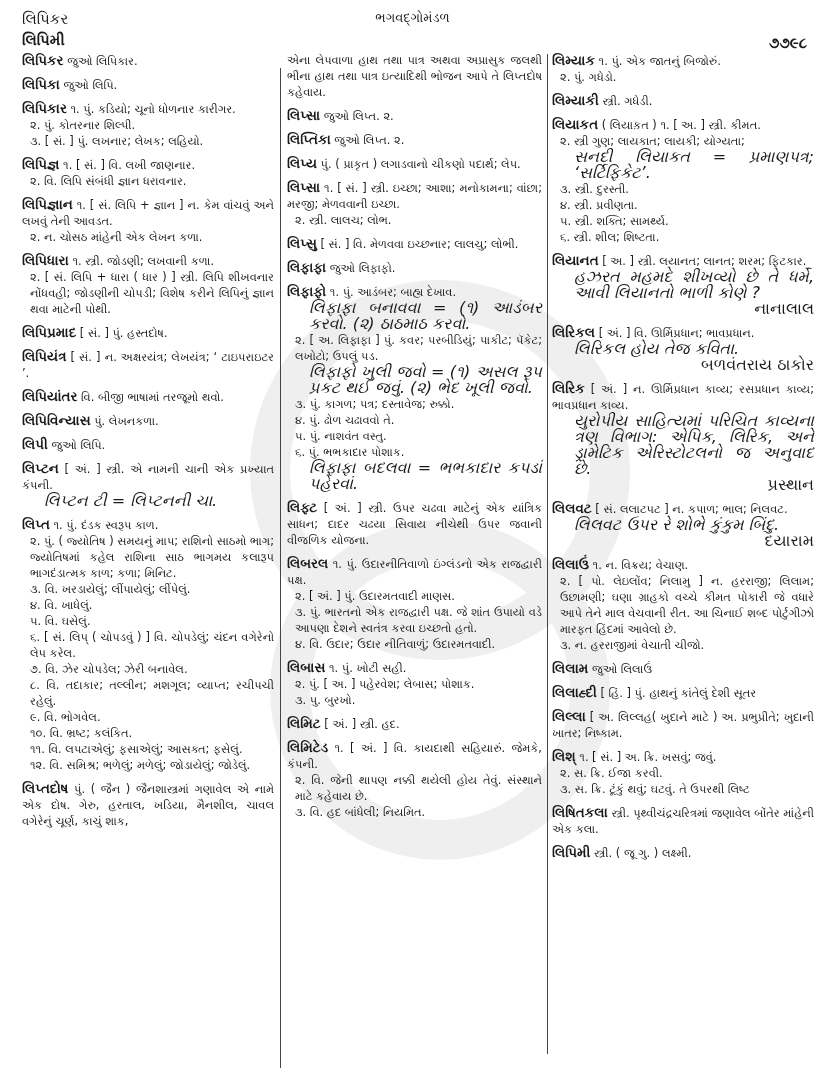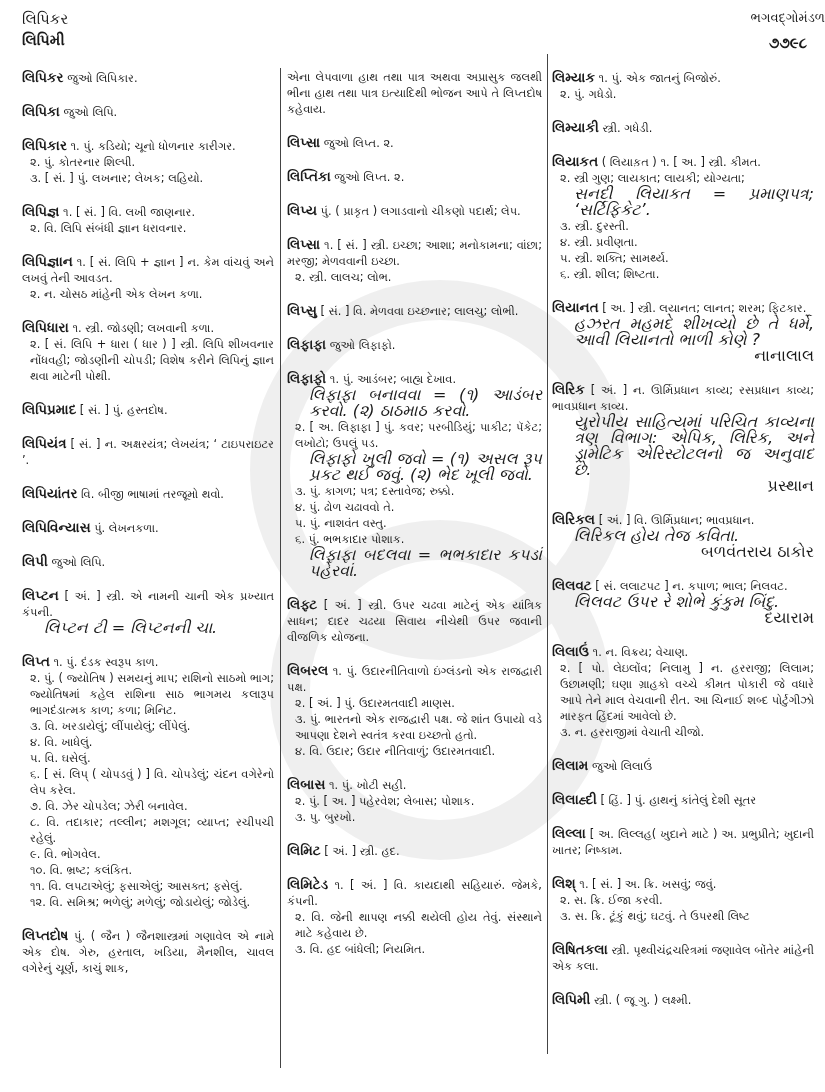--- a/index.html
+++ b/index.html
@@ -2,30 +2,30 @@
 <html><head>
 <meta charset="utf-8">
 <style>
   html,body{margin:0;padding:0;background:#fff;}
   body{width:825px;height:1092px;overflow:hidden;position:relative;
        font-family:"DejaVu Sans","Liberation Sans",sans-serif;color:#1a1a1a;}
   .page{position:absolute;inset:0;}
   .hdr{position:absolute;top:4px;left:0;width:825px;height:30px;font-size:15px;}
   .hdr .guide-left{position:absolute;left:22px;top:6px;font-size:15px;}
   .hdr .guide-left2{position:absolute;left:22px;top:27px;font-size:15px;font-weight:bold;}
-  .hdr .title{position:absolute;left:0;width:825px;text-align:right;top:6px;font-size:13px;}
+  .hdr .title{position:absolute;left:0;width:825px;text-align:center;top:6px;font-size:13px;}
   .hdr .pno{position:absolute;right:18px;top:6px;font-size:15px;font-weight:bold;margin-top:24px;}
   .col{position:absolute;top:52px;font-size:11.4px;line-height:16px;}
   .c1{left:22px;width:252px;}
   .c2{left:287px;width:255px;}
   .c3{left:552px;width:262px;}
   .rule{position:absolute;width:1px;background:#444;}
   .r1{left:280px;top:68px;height:1000px;}
   .r2{left:547px;top:54px;height:1000px;}
-  .entry{margin:17px 0 7px 0;text-align:justify;}
+  .entry{margin:0 0 7px 0;text-align:justify;}
   .hw{font-weight:bold;font-size:13.5px;}
   .sense{display:block;padding-left:8px;}
   .quote{display:block;padding-left:22px;font-size:16px;font-style:italic;}
   .attr{display:block;text-align:right;font-size:16px;}
   .wm{position:absolute;left:230px;top:260px;width:420px;height:600px;opacity:.06;pointer-events:none;}
 </style>
 </head>
 <body>
 
 <div class="page">
@@ -74,22 +74,22 @@
       <div class="entry"><span class="hw">લિબરલ</span> <span class="first">૧. પું. ઉદારનીતિવાળો ઇંગ્લંડનો એક રાજદ્વારી પક્ષ.</span><span class="sense">૨. [ અં. ] પું. ઉદારમતવાદી માણસ.</span><span class="sense">૩. પું. ભારતનો એક રાજદ્વારી પક્ષ. જે શાંત ઉપાયો વડે આપણા દેશને સ્વતંત્ર કરવા ઇચ્છતો હતો.</span><span class="sense">૪. વિ. ઉદાર; ઉદાર નીતિવાળું; ઉદારમતવાદી.</span></div>
       <div class="entry"><span class="hw">લિબાસ</span> <span class="first">૧. પું. ખોટી સહી.</span><span class="sense">૨. પું. [ અ. ] પહેરવેશ; લેબાસ; પોશાક.</span><span class="sense">૩. પુ. બુરખો.</span></div>
       <div class="entry"><span class="hw">લિમિટ</span> <span class="first">[ અં. ] સ્ત્રી. હદ.</span></div>
       <div class="entry"><span class="hw">લિમિટેડ</span> <span class="first">૧. [ અં. ] વિ. કાયદાથી સહિયારું. જેમકે, કંપની.</span><span class="sense">૨. વિ. જેની થાપણ નક્કી થયેલી હોય તેવું. સંસ્થાને માટે કહેવાય છે.</span><span class="sense">૩. વિ. હદ બાંધેલી; નિયમિત.</span></div>
     </div>
   <div class="col c3" id="col2">
       <div class="entry"><span class="hw">લિમ્યાક</span> <span class="first">૧. પું. એક જાતનું બિજોરું.</span><span class="sense">૨. પું. ગધેડો.</span></div>
       <div class="entry"><span class="hw">લિમ્યાકી</span> <span class="first">સ્ત્રી. ગધેડી.</span></div>
       <div class="entry"><span class="hw">લિયાકત</span> <span class="first">( લિયાક઼ત ) ૧. [ અ. ] સ્ત્રી. કીમત.</span><span class="sense">૨. સ્ત્રી ગુણ; લાયકાત; લાયકી; યોગ્યતા;</span><span class="quote">સનદી લિયાકત = પ્રમાણપત્ર; ‘સર્ટિફિકેટ’.</span><span class="sense">૩. સ્ત્રી. દુરસ્તી.</span><span class="sense">૪. સ્ત્રી. પ્રવીણતા.</span><span class="sense">૫. સ્ત્રી. શક્તિ; સામર્થ્ય.</span><span class="sense">૬. સ્ત્રી. શીલ; શિષ્ટતા.</span></div>
       <div class="entry"><span class="hw">લિયાનત</span> <span class="first">[ અ. ] સ્ત્રી. લયાનત; લાનત; શરમ; ફિટકાર.</span><span class="quote">હઝરત મહમદે શીખવ્યો છે તે ધર્મે, આવી લિયાનતો ભાળી કોણે ?</span><span class="attr">નાનાલાલ</span></div>
+      <div class="entry"><span class="hw">લિરિકલ</span> <span class="first">[ અં. ] વિ. ઊર્મિપ્રધાન; ભાવપ્રધાન.</span><span class="quote">લિરિકલ હોય તેજ કવિતા.</span><span class="attr">બળવંતરાય ઠાકોર</span></div>
       <div class="entry"><span class="hw">લિરિક</span> <span class="first">[ અં. ] ન. ઊર્મિપ્રધાન કાવ્ય; રસપ્રધાન કાવ્ય; ભાવપ્રધાન કાવ્ય.</span><span class="quote">યુરોપીય સાહિત્યમાં પરિચિત કાવ્યના ત્રણ વિભાગ: એપિક, લિરિક, અને ડ્રામેટિક એરિસ્ટોટલનો જ અનુવાદ છે.</span><span class="attr">પ્રસ્થાન</span></div>
-      <div class="entry"><span class="hw">લિરિકલ</span> <span class="first">[ અં. ] વિ. ઊર્મિપ્રધાન; ભાવપ્રધાન.</span><span class="quote">લિરિકલ હોય તેજ કવિતા.</span><span class="attr">બળવંતરાય ઠાકોર</span></div>
       <div class="entry"><span class="hw">લિલવટ</span> <span class="first">[ સં. લલાટપટ ] ન. કપાળ; ભાલ; નિલવટ.</span><span class="quote">લિલવટ ઉપર રે શોભે કુંકુમ બિંદુ.</span><span class="attr">દયારામ</span></div>
       <div class="entry"><span class="hw">લિલાઉં</span> <span class="first">૧. ન. વિક્રય; વેચાણ.</span><span class="sense">૨. [ પો. લેઇલોંવ; નિલામુ ] ન. હરરાજી; લિલામ; ઉછામણી; ઘણા ગ્રાહકો વચ્ચે કીમત પોકારી જે વધારે આપે તેને માલ વેચવાની રીત. આ ચિનાઈ શબ્દ પોર્ટુગીઝો મારફત હિંદમાં આવેલો છે.</span><span class="sense">૩. ન. હરરાજીમાં વેચાતી ચીજો.</span></div>
       <div class="entry"><span class="hw">લિલામ</span> <span class="first">જુઓ લિલાઉં</span></div>
       <div class="entry"><span class="hw">લિલાહ્દી</span> <span class="first">[ હિં. ] પું. હાથનું કાંતેલું દેશી સૂતર</span></div>
       <div class="entry"><span class="hw">લિલ્લા</span> <span class="first">[ અ. લિલ્લહ( ખુદાને માટે ) અ. પ્રભુપ્રીતે; ખુદાની ખાતર; નિષ્કામ.</span></div>
       <div class="entry"><span class="hw">લિશ્</span> <span class="first">૧. [ સં. ] અ. ક્રિ. ખસવું; જવું.</span><span class="sense">૨. સ. ક્રિ. ઈજા કરવી.</span><span class="sense">૩. સ. ક્રિ. ટૂંકું થવું; ઘટવું. તે ઉપરથી લિષ્ટ</span></div>
       <div class="entry"><span class="hw">લિષિતકલા</span> <span class="first">સ્ત્રી. પૃથ્વીચંદ્રચરિત્રમાં જણાવેલ બોંતેર માંહેની એક કલા.</span></div>
       <div class="entry"><span class="hw">લિપિમી</span> <span class="first">સ્ત્રી. ( જૂ ગુ. ) લક્ષ્મી.</span></div>
     </div>
 </div>

